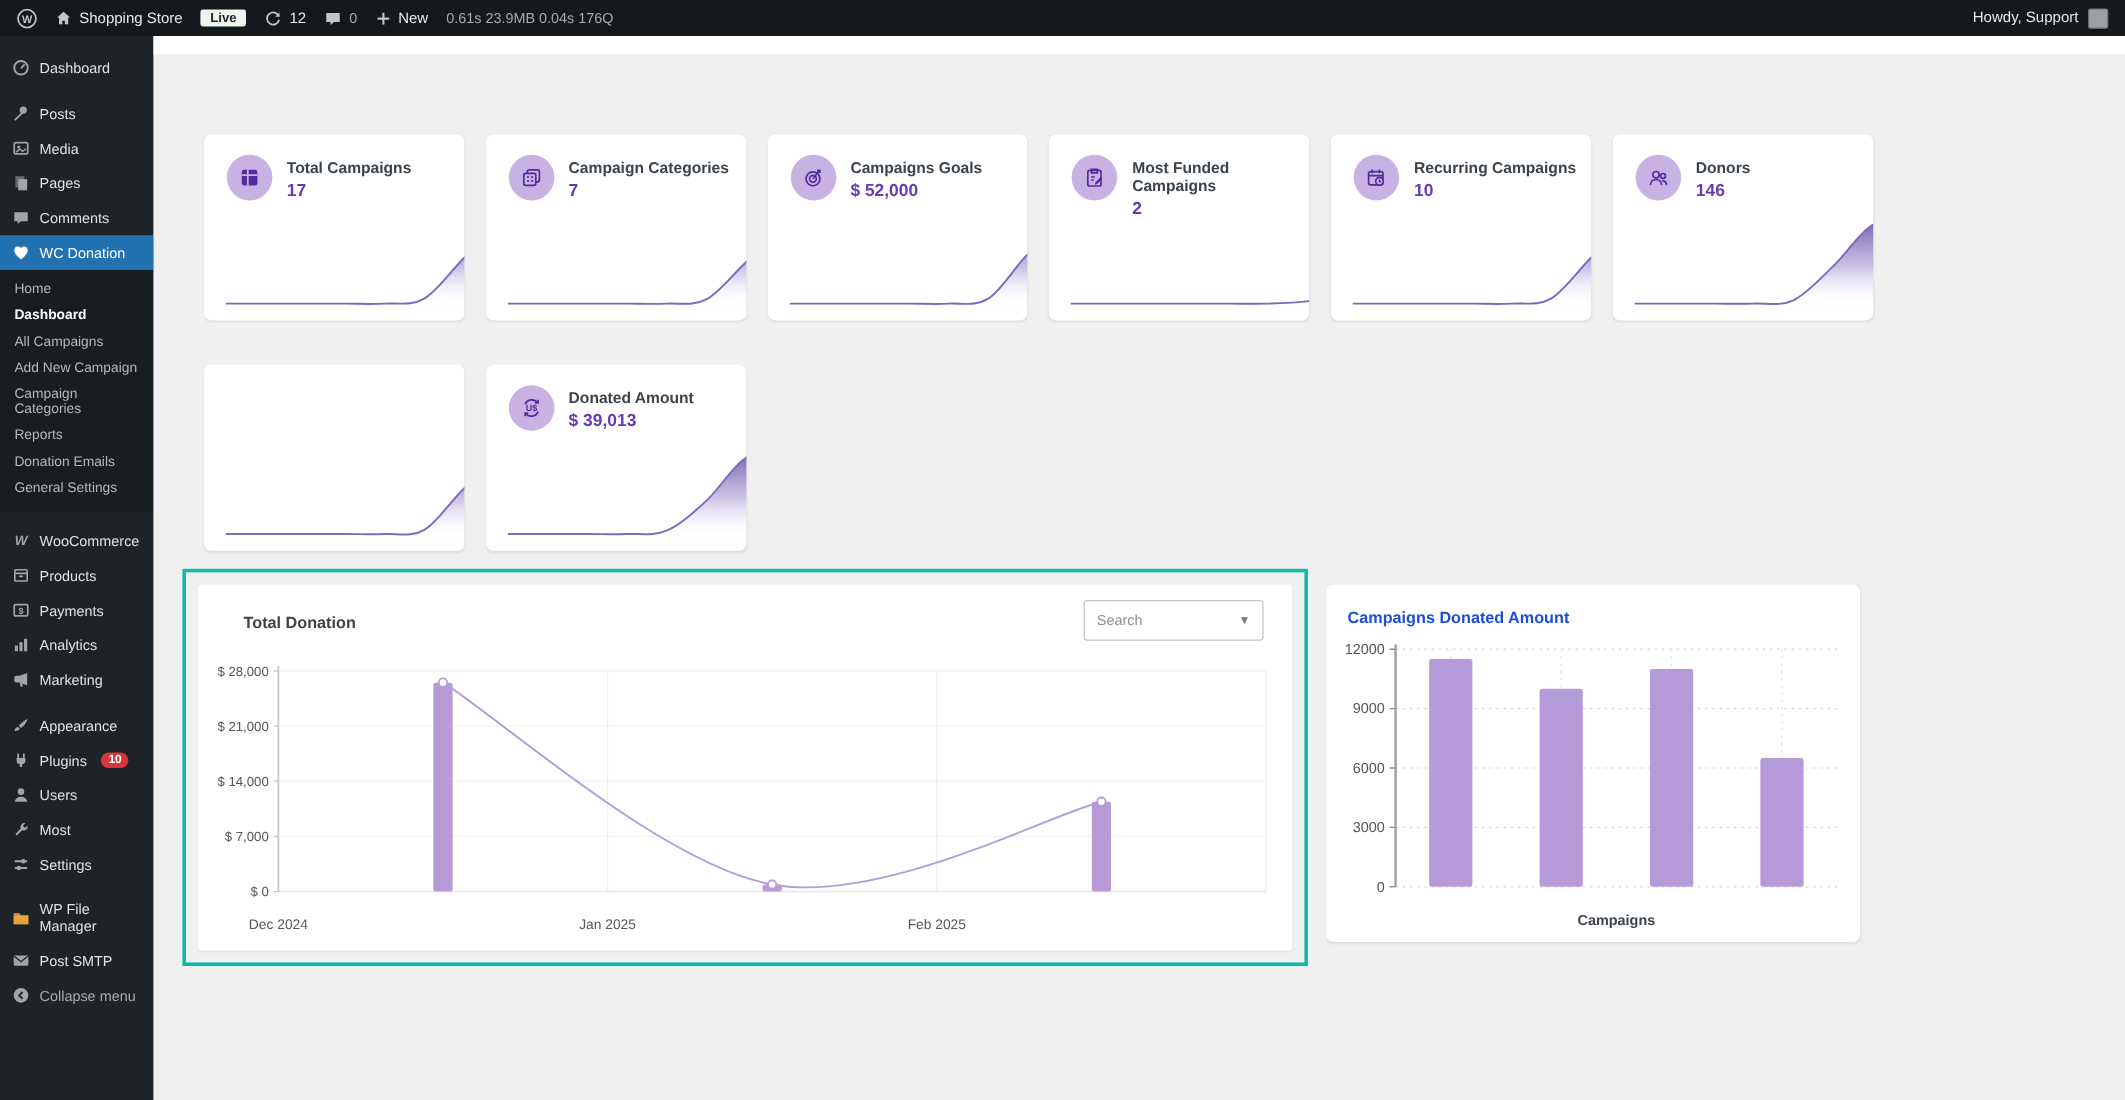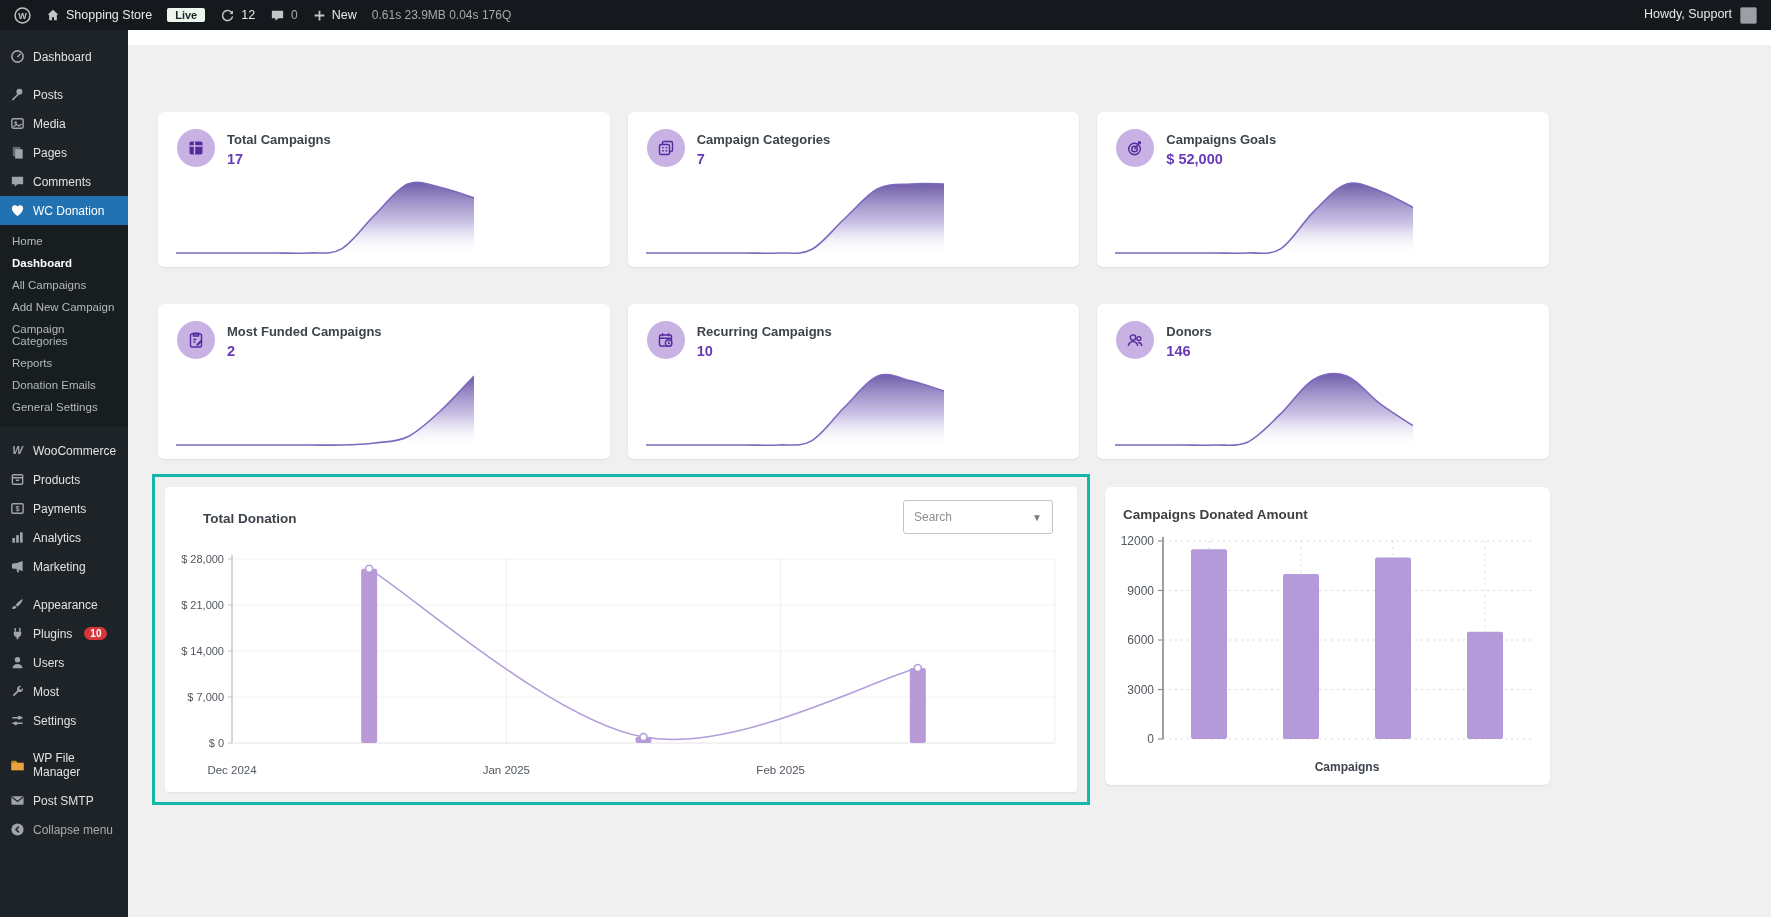--- a/index.html
+++ b/index.html
@@ -35,22 +35,22 @@
 
   
   .content{position:absolute;top:30px;left:128px;width:1643px;height:887px;background:#f0f0f1;}
   .topstrip{height:15px;background:#ffffff;}
   .datebox{position:absolute;left:30px;top:21px;width:320px;height:37px;background:#fff;
     border:1px solid #e0e0e0;border-radius:4px;display:flex;align-items:center;padding:0 12px;
     color:#9ca3af;font-size:12.5px;cursor:text;}
   .datebox .sepa{margin:0 14px;color:#c0c4c8;}
   .datebox .cal{margin-left:auto;color:#a7aaad;}
 
-  .grid{position:absolute;left:30px;top:82px;width:1391px;display:grid;
-    grid-template-columns:repeat(3,1fr);gap:37px 18px;}
+  .grid{position:absolute;left:42px;top:82px;width:1391px;display:grid;
+    grid-template-columns:repeat(6,1fr);gap:37px 18px;}
   .card{background:#fff;border-radius:6px;box-shadow:0 1px 2px rgba(0,0,0,.08);
     position:relative;height:155px;overflow:hidden;}
   .card-head{display:flex;gap:12px;padding:17px 0 0 19px;align-items:flex-start;}
   .icon-circle{width:38px;height:38px;border-radius:50%;background:#c7b2e3;
     display:flex;align-items:center;justify-content:center;flex:0 0 38px;}
   .card-title{font-size:13px;font-weight:bold;color:#3c434a;padding-top:3px;}
   .card-value{font-size:14.5px;font-weight:bold;color:#673ab7;margin-top:4px;}
   .spark{position:absolute;left:18px;bottom:11px;}
 
   
@@ -61,21 +61,21 @@
   .don-title{position:absolute;left:38px;top:24px;font-size:13.5px;font-weight:bold;color:#3c434a;}
   .search-box{position:absolute;right:24px;top:13px;width:150px;height:34px;background:#fff;
     border:1px solid #c3c4c7;border-radius:3px;display:flex;align-items:center;
     justify-content:space-between;padding:0 10px;color:#8c8f94;font-size:12px;cursor:pointer;}
   .search-box .caret{color:#787c82;font-size:10px;}
   #donation-chart{position:absolute;left:8px;top:56px;}
 
   
   .right-card{position:absolute;left:977px;top:457px;width:445px;height:298px;background:#fff;
     border-radius:6px;box-shadow:0 1px 2px rgba(0,0,0,.08);}
-  .right-title{padding:20px 0 0 18px;font-size:13.5px;font-weight:bold;color:#404040;}
+  .right-title{padding:20px 0 0 18px;font-size:13.5px;font-weight:bold;color:#1d4ed8;}
   #campaign-chart{position:absolute;left:4px;top:40px;}
 </style>
 </head>
 <body>
 
 <svg width="0" height="0" style="position:absolute">
   <defs>
     <linearGradient id="sparkgrad" x1="0" y1="0" x2="0" y2="1">
       <stop offset="0%" stop-color="#5f4b9e" stop-opacity="0.9"></stop>
       <stop offset="55%" stop-color="#8a77c4" stop-opacity="0.45"></stop>

